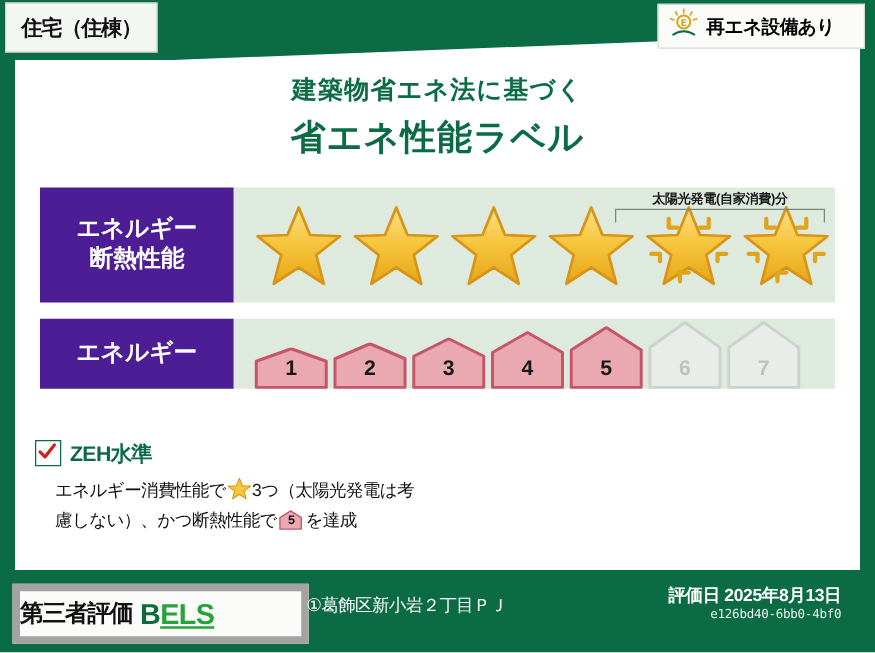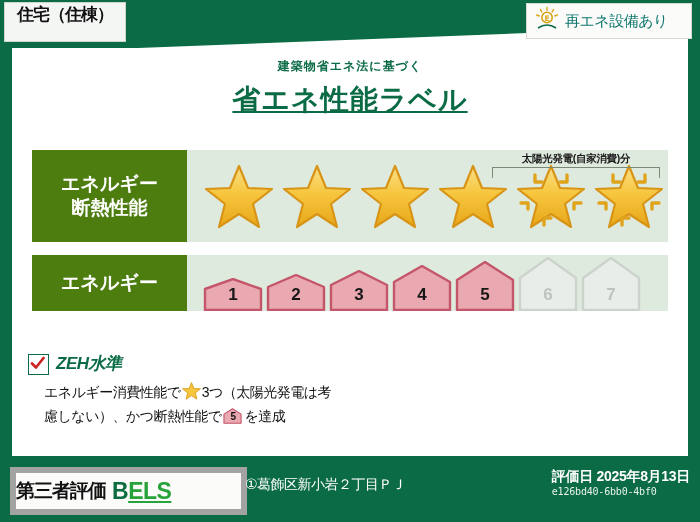--- a/index.html
+++ b/index.html
@@ -13,58 +13,58 @@
     background:#0a6b45;
     box-sizing:border-box;
   }
 
   
   .doc-type-tab{
     position:absolute;left:4px;top:2px;
     width:120px;height:38px;
     background:#f4f6f4;
     border:1px solid #cfd6cf;
-    display:flex;justify-content:center;
+    display:flex;align-items:center;justify-content:center;
     z-index:6;
   }
   .doc-type-tab span{
     font-size:17px;font-weight:bold;color:#111;letter-spacing:-1px;
   }
 
   
   .renew-badge{
     position:absolute;right:8px;top:3px;
     height:36px;width:166px;
     background:#fbfcfa;
     border:1px solid #d5dbd3;
     display:flex;align-items:center;gap:5px;
     padding-left:7px;
     box-sizing:border-box;
     z-index:6;
   }
-  .renew-badge .txt{font-size:15px;font-weight:normal;color:#0f766e;letter-spacing:-0.5px;}
+  .renew-badge .txt{font-size:15px;font-weight:bold;color:#000000;letter-spacing:-0.5px;}
 
   
   .inner-panel{
     position:absolute;left:12px;top:26px;right:12px;bottom:66px;
     background:#ffffff;
     z-index:3;
     clip-path:polygon(0 22px, 126px 22px, 700px 0px, 700px 100%, 0 100%);
   }
 
   
   .title-block{position:absolute;left:0;right:0;top:58px;text-align:center;z-index:5;}
-  .title-sub{font-size:12px;font-weight:bold;color:#0a6b45;letter-spacing:1px;}
-  .title-main{font-size:28px;font-weight:bold;color:#0a6b45;letter-spacing:1px;margin-top:6px;text-decoration:underline;}
+  .title-sub{font-size:20px;font-weight:bold;color:#0a6b45;letter-spacing:1px;}
+  .title-main{font-size:28px;font-weight:bold;color:#0a6b45;letter-spacing:1px;margin-top:6px;}
 
   
   .rows{position:absolute;left:32px;top:150px;width:636px;z-index:5;}
   .perf-row{display:flex;align-items:stretch;margin-bottom:13px;position:relative;}
   .perf-label{
-    width:155px;min-height:92px;background:#4d7c0f;color:#fff;
+    width:155px;min-height:92px;background:#4c1d95;color:#fff;
     display:flex;flex-direction:column;align-items:center;justify-content:center;
     font-size:19px;font-weight:bold;line-height:1.25;letter-spacing:0px;
     flex:0 0 155px;
     text-align:center;
   }
   .perf-row.insul .perf-label{min-height:56px;}
   .perf-body{
     flex:1;background:#dfeade;position:relative;
     display:flex;align-items:center;
   }
@@ -92,21 +92,21 @@
   .house .num{
     position:absolute;left:0;right:0;bottom:6px;text-align:center;
     font-size:17px;font-weight:bold;
   }
   .house.on .num{color:#171717;}
   .house.off .num{color:#bcc4bd;}
 
   
   .criteria{position:absolute;left:28px;top:352px;width:644px;display:flex;gap:12px;z-index:5;}
   .crit{width:316px;}
-  .crit-head{display:flex;align-items:flex-end;gap:7px;font-style:italic;}
+  .crit-head{display:flex;align-items:flex-start;gap:7px;}
   .chk{
     width:19px;height:19px;border:1.5px solid #0a6b45;background:#fff;
     position:relative;flex:0 0 19px;
   }
   .chk svg{position:absolute;left:1px;top:1px;}
   .crit-title{font-size:17px;font-weight:bold;color:#0a6b45;letter-spacing:-0.5px;white-space:nowrap;}
   .crit-body{
     margin-top:7px;font-size:14px;color:#111;line-height:1.52;letter-spacing:-0.5px;margin-left:16px;
   }
   .inline-star{display:inline-block;vertical-align:-3px;margin:0 1px;}
@@ -121,21 +121,21 @@
     background:#fbfcfa;border:6px solid #a3a3a3;
     display:flex;align-items:center;gap:6px;
   }
   .bels-jp{font-size:19px;font-weight:bold;color:#111;letter-spacing:-1px;}
   .bels-en{font-size:23px;font-weight:bold;letter-spacing:-0.5px;}
   .bels-en .b{color:#0c6b3f;}
   .bels-en .els{color:#27a33a;text-decoration:underline;}
   .addr{
     position:absolute;left:245px;top:20px;font-size:14px;color:#fff;letter-spacing:-0.5px;
   }
-  .eval{position:absolute;right:10px;top:12px;text-align:left;}
+  .eval{position:absolute;right:27px;top:12px;text-align:right;}
   .eval .d{font-size:14px;color:#fff;font-weight:bold;letter-spacing:-0.3px;}
   .eval .id{font-size:10px;color:#e8f2ec;margin-top:0;font-family:"DejaVu Sans Mono",monospace;letter-spacing:-0.2px;}
 </style>
 </head>
 <body>
 
 <div class="label-root">
 
   <div class="doc-type-tab">
     <span>住宅（住棟）</span>

